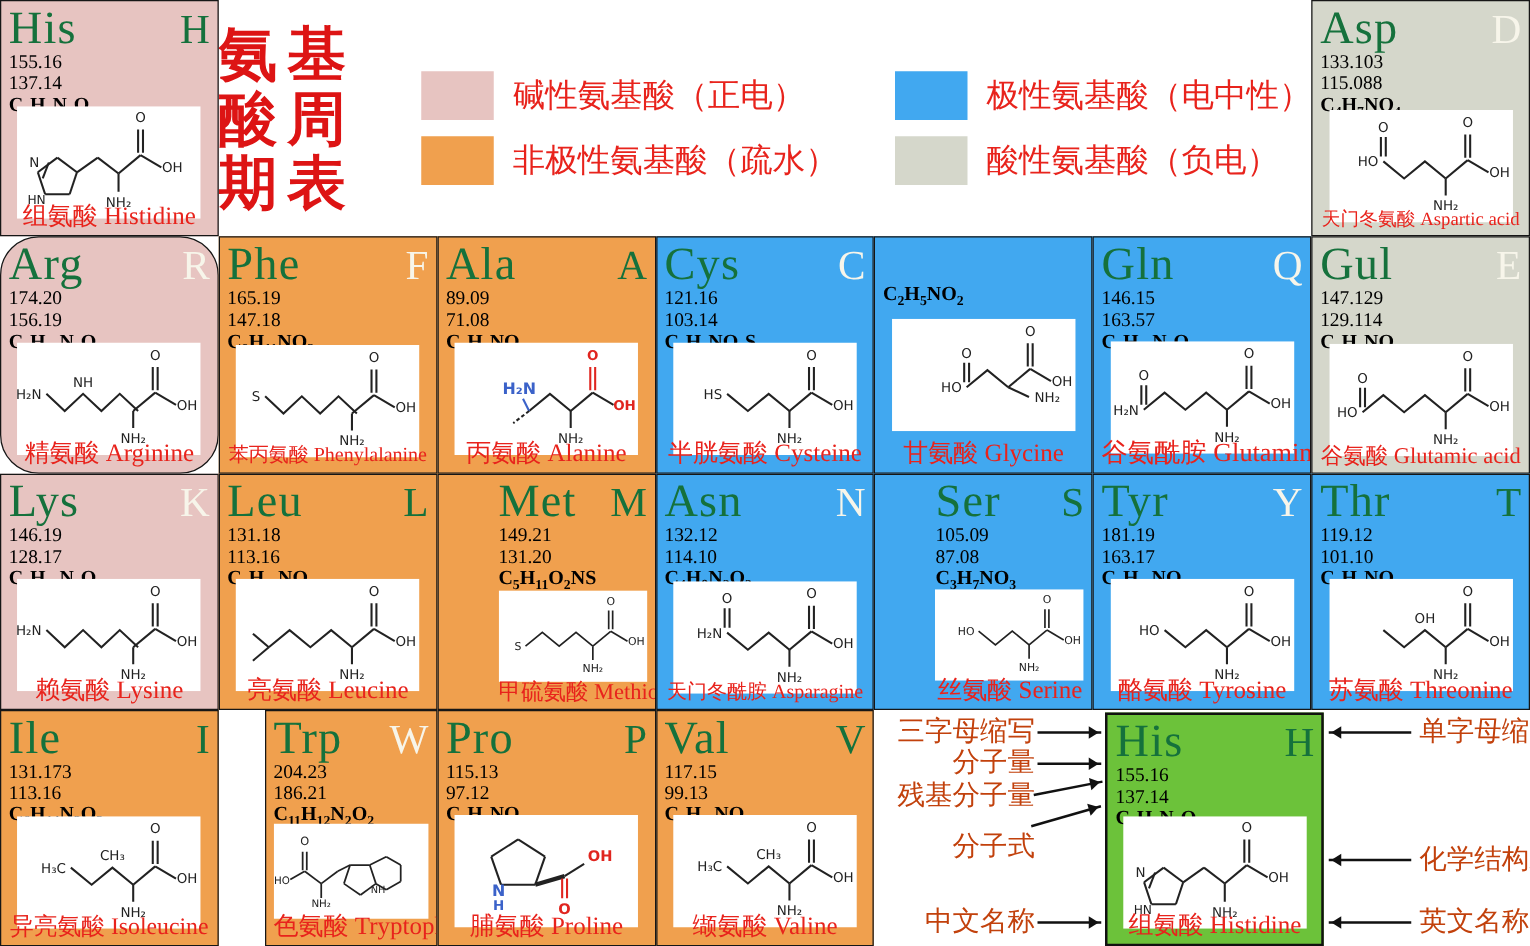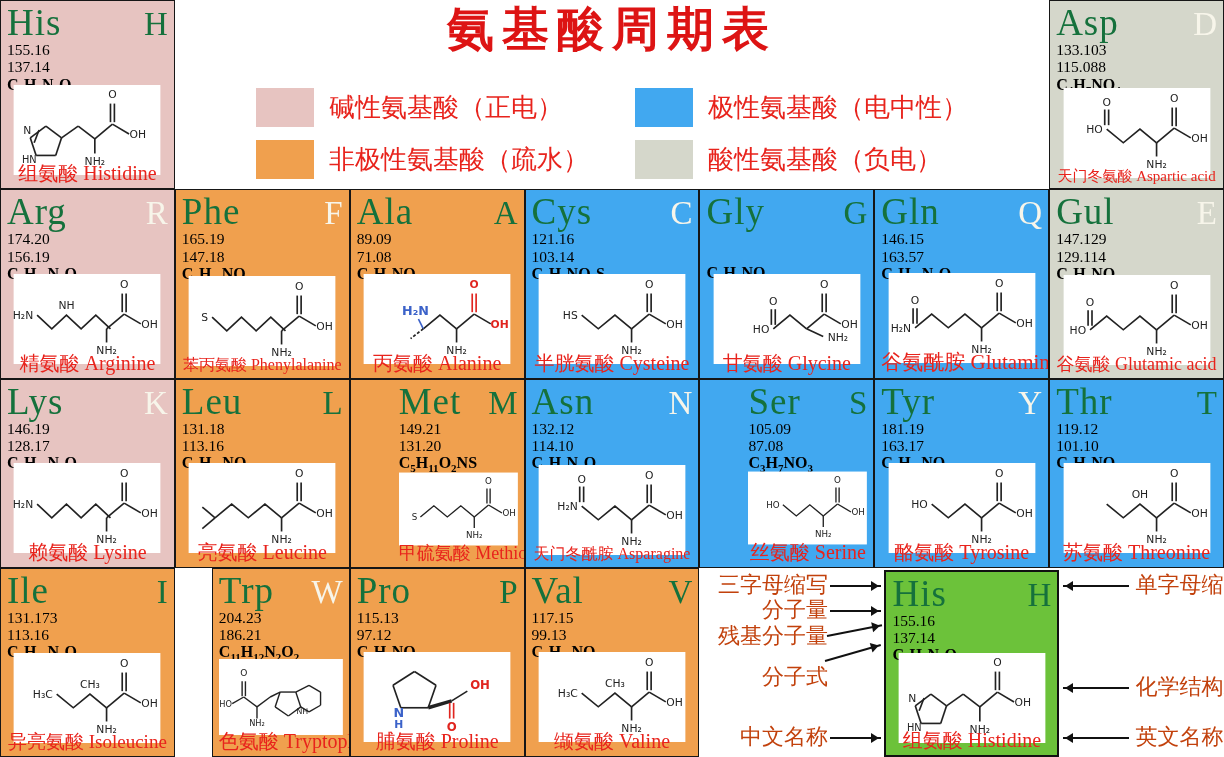--- a/index.html
+++ b/index.html
@@ -16,21 +16,21 @@
   .letter{font-size:33px;}
   .lt-green{color:#15713c}.lt-white{color:#f7f5ea}
   .mw,.rw{font-size:15.5px;line-height:1.12;min-height:17px;color:#000;}
   .formula{font-size:16px;font-weight:700;color:#000;line-height:1.1;min-height:18px;}
   .formula sub{font-size:11px;}
   .structure{flex:1;display:flex;align-items:center;justify-content:center;min-height:0;margin:2px 0 1px 0;}
   .structure svg{display:block;}
   .nameline{margin-top:auto;text-align:center;color:#e8231c;font-size:20px;
             white-space:nowrap;line-height:1.15;padding-bottom:1px;}
   
-  .header{grid-column:2/7;grid-row:1;display:flex;flex-direction:column;align-items:center;padding-top:4px;gap:20px;}
+  .header{grid-column:2/7;grid-row:1;display:flex;flex-direction:row;align-items:center;padding-top:4px;gap:20px;}
   .title{font-size:47px;font-weight:700;color:#dd1414;letter-spacing:8px;line-height:1.1;}
   .legend{margin-top:12px;display:grid;grid-template-columns:auto auto;gap:13px 46px;}
   .legend-item{display:flex;align-items:center;gap:15px;}
   .swatch{width:58px;height:39px;flex:0 0 auto;}
   .legend-label{font-size:26px;color:#e8231c;white-space:nowrap;}
   
   .annotation{grid-column:5/8;grid-row:4;position:relative;background:#fff;}
   .ann-label{position:absolute;color:#c2410c;font-size:22px;white-space:nowrap;line-height:1;}
   .arr{position:absolute;border-top:2px solid #111;transform-origin:left center;}
   .arr.r::after{content:"";position:absolute;right:-3px;top:-6px;
@@ -171,21 +171,21 @@
             <line x1="115" y1="39" x2="115" y2="20" stroke="#222" stroke-width="1.7"></line>
             <text x="113" y="14" fill="#222" font-size="11" text-anchor="middle" font-family="DejaVu Sans, sans-serif">O</text>
             <line x1="113" y1="41" x2="130" y2="51" stroke="#222" stroke-width="1.7"></line>
             <text x="139" y="55" fill="#222" font-size="11" text-anchor="middle" font-family="DejaVu Sans, sans-serif">OH</text>
             <line x1="95" y1="56" x2="95" y2="70" stroke="#222" stroke-width="1.7"></line>
             <text x="95" y="82" fill="#222" font-size="11" text-anchor="middle" font-family="DejaVu Sans, sans-serif">NH₂</text>
           </svg>
         </div>
         <div class="nameline" style="font-size: 15px;"><span>天门冬氨酸</span> <span>Aspartic acid</span></div>
       </div>
-      <div class="cell bg-basic" style="grid-area: 2 / 1;">
+      <div class="cell bg-basic" style="grid-area: 2 / 1; border-radius: 31px;">
         <div class="abbr-row">
           <span class="abbr">Arg</span>
           <span class="letter lt-white">R</span>
         </div>
         <div class="mw">174.20</div>
         <div class="rw">156.19</div>
         <div class="formula">C<sub>6</sub>H<sub>14</sub>N<sub>4</sub>O<sub>2</sub></div>
         <div class="structure">
           <svg width="150" height="90" viewBox="0 0 150 92" xmlns="http://www.w3.org/2000/svg">
             <rect x="0" y="0" width="150" height="92" fill="#ffffff"></rect>
@@ -275,24 +275,20 @@
             <text x="113" y="14" fill="#222" font-size="11" text-anchor="middle" font-family="DejaVu Sans, sans-serif">O</text>
             <line x1="113" y1="41" x2="130" y2="51" stroke="#222" stroke-width="1.7"></line>
             <text x="139" y="55" fill="#222" font-size="11" text-anchor="middle" font-family="DejaVu Sans, sans-serif">OH</text>
             <line x1="95" y1="56" x2="95" y2="70" stroke="#222" stroke-width="1.7"></line>
             <text x="95" y="82" fill="#222" font-size="11" text-anchor="middle" font-family="DejaVu Sans, sans-serif">NH₂</text>
           </svg>
         </div>
         <div class="nameline"><span>半胱氨酸</span> <span>Cysteine</span></div>
       </div>
       <div class="cell bg-polar" style="grid-area: 2 / 5;">
-        <div class="abbr-row">
-          <span class="abbr">Gly</span>
-          <span class="letter lt-green">G</span>
-        </div>
         <div class="mw"></div>
         <div class="rw"></div>
         <div class="formula">C<sub>2</sub>H<sub>5</sub>NO<sub>2</sub></div>
         <div class="structure">
           <svg width="150" height="90" viewBox="0 0 150 92" xmlns="http://www.w3.org/2000/svg">
             <rect x="0" y="0" width="150" height="92" fill="#ffffff"></rect>
             <polyline points="61,56 78,42 95,56" fill="none" stroke="#222" stroke-width="1.7"></polyline>
             <text x="57" y="60" fill="#222" font-size="11" text-anchor="end" font-family="DejaVu Sans, sans-serif">HO</text>
             <line x1="59" y1="52" x2="59" y2="36" stroke="#222" stroke-width="1.7"></line>
             <line x1="63" y1="52" x2="63" y2="36" stroke="#222" stroke-width="1.7"></line>

